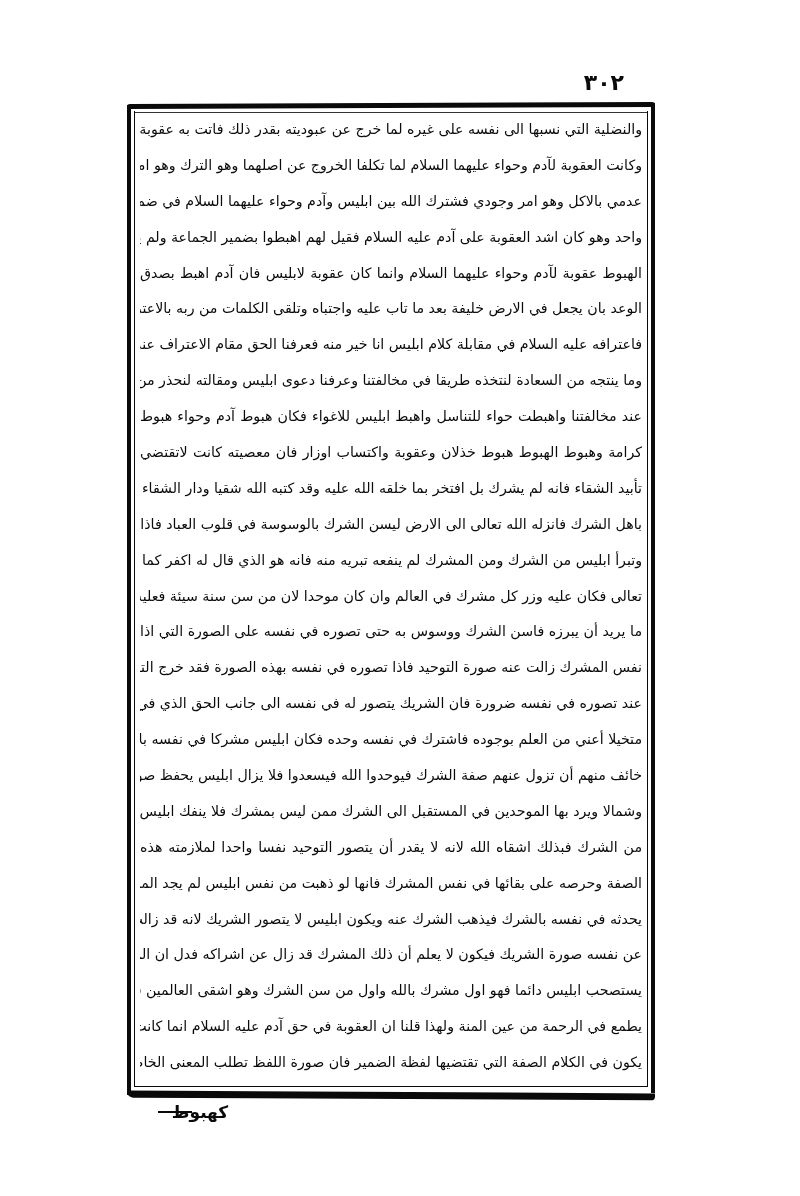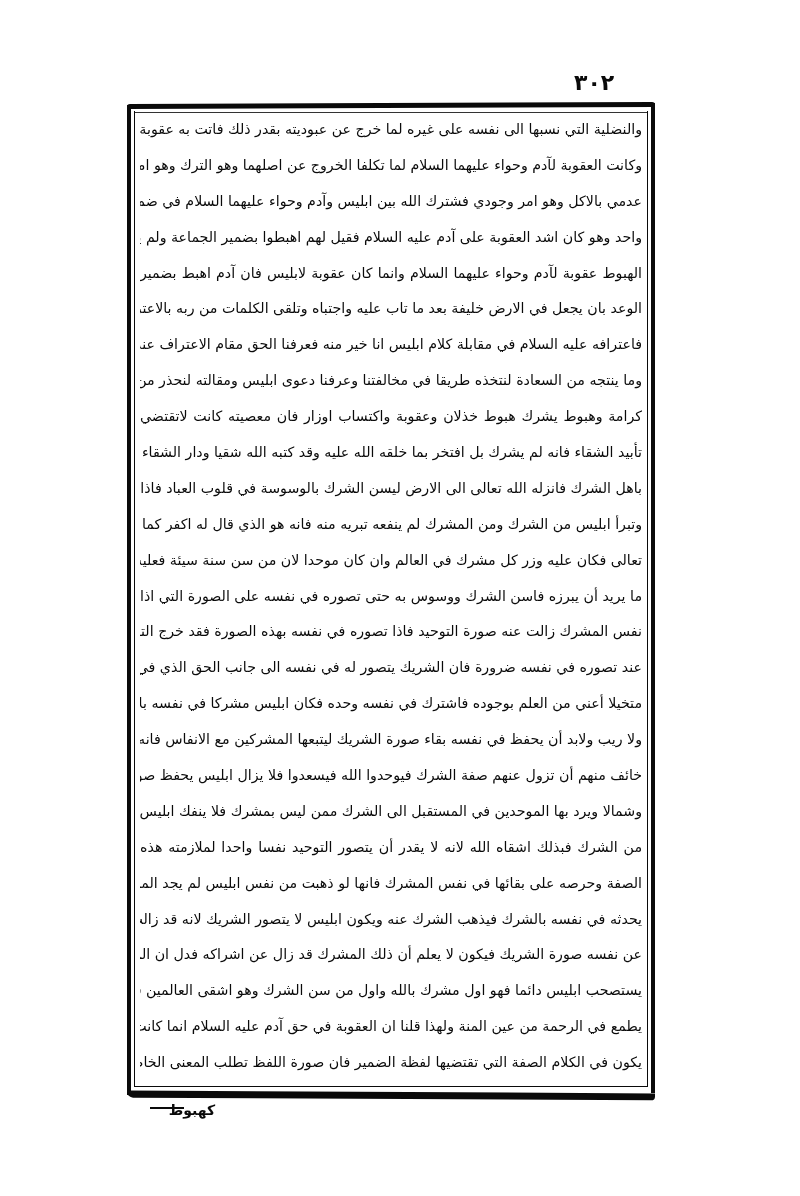--- a/index.html
+++ b/index.html
@@ -1,29 +1,29 @@
 <!DOCTYPE html>
 <html><head>
 <meta charset="utf-8">
 <style>
   html, body { margin:0; padding:0; background:#ffffff; }
   body { width:800px; height:1196px; position:relative; overflow:hidden; font-family:"DejaVu Sans", sans-serif; color:#0a0a0a; }
-  .page-number { position:absolute; left:574px; top:70px; width:50px; text-align:left; font-size:22px; font-weight:bold; direction:rtl; }
+  .page-number { position:absolute; left:574px; top:70px; width:50px; text-align:right; font-size:22px; font-weight:bold; direction:rtl; }
   .frame { position:absolute; left:127px; top:103px; width:528px; height:990px; box-sizing:border-box; }
   .frame-top { position:absolute; left:0; top:0; width:100%; height:5px; background:#0a0a0a; border-radius:3px 3px 0 0; transform:skewY(-0.2deg); }
   .frame-bottom { position:absolute; left:0; bottom:-6px; width:100%; height:7px; background:#0a0a0a; border-radius:0 0 4px 6px; transform:skewY(0.3deg); }
   .frame-left-outer { position:absolute; left:0; top:2px; width:4px; height:100%; background:#0a0a0a; }
   .frame-left-inner { position:absolute; left:7px; top:8px; width:1px; height:calc(100% - 14px); background:#0a0a0a; }
   .frame-right-outer { position:absolute; right:0; top:0; width:4px; height:100%; background:#0a0a0a; }
   .frame-right-inner { position:absolute; right:7px; top:8px; width:1px; height:calc(100% - 14px); background:#0a0a0a; }
   .frame-inner-bottom { position:absolute; left:8px; bottom:6px; width:calc(100% - 16px); height:1px; background:#0a0a0a; }
   .frame-inner-top { position:absolute; left:8px; top:9px; width:calc(100% - 16px); height:1px; background:#333; }
   .text-block { position:absolute; left:140px; top:112px; width:502px; direction:rtl; }
   .line { height:35.9px; line-height:35.9px; font-family:"DejaVu Sans", sans-serif; font-size:14.2px; text-align:justify; text-align-last:justify; white-space:nowrap; overflow:hidden; letter-spacing:-0.2px; }
-  .catchword { position:absolute; left:152px; top:1102px; width:80px; font-size:14px; font-weight:bold; direction:rtl; text-align:center; }
+  .catchword { position:absolute; left:160px; top:1102px; width:80px; font-size:17px; font-weight:bold; direction:rtl; text-align:center; }
   .catchword::after { content:""; position:absolute; left:-2px; bottom:9px; width:34px; height:2px; background:#0a0a0a; }
 </style>
 </head>
 <body>
 
 <div>
   <div class="page-number">٣٠٢</div>
 
   <div class="frame">
     <div class="frame-top"></div>
@@ -34,34 +34,34 @@
     <div class="frame-right-inner"></div>
     <div class="frame-inner-bottom"></div>
     <div class="frame-bottom"></div>
   </div>
 
   <div class="text-block" id="text-block">
       <div class="line">والنضلية التي نسبها الى نفسه على غيره لما خرج عن عبوديته بقدر ذلك فاتت به عقوبة الله</div>
       <div class="line">وكانت العقوبة لآدم وحواء عليهما السلام لما تكلفا الخروج عن اصلهما وهو الترك وهو امر</div>
       <div class="line">عدمي بالاكل وهو امر وجودي فشترك الله بين ابليس وآدم وحواء عليهما السلام في ضمير</div>
       <div class="line">واحد وهو كان اشد العقوبة على آدم عليه السلام فقيل لهم اهبطوا بضمير الجماعة ولم يكن</div>
-      <div class="line">الهبوط عقوبة لآدم وحواء عليهما السلام وانما كان عقوبة لابليس فان آدم اهبط بضمير</div>
+      <div class="line">الهبوط عقوبة لآدم وحواء عليهما السلام وانما كان عقوبة لابليس فان آدم اهبط بصدق</div>
       <div class="line">الوعد بان يجعل في الارض خليفة بعد ما تاب عليه واجتباه وتلقى الكلمات من ربه بالاعتراف</div>
       <div class="line">فاعترافه عليه السلام في مقابلة كلام ابليس انا خير منه فعرفنا الحق مقام الاعتراف عند الله</div>
       <div class="line">وما ينتجه من السعادة لنتخذه طريقا في مخالفتنا وعرفنا دعوى ابليس ومقالته لنحذر من مثلها</div>
-      <div class="line">كرامة وهبوط يشرك هبوط خذلان وعقوبة واكتساب اوزار فان معصيته كانت لاتقتضي</div>
+      <div class="line">عند مخالفتنا واهبطت حواء للتناسل واهبط ابليس للاغواء فكان هبوط آدم وحواء هبوط</div>
+      <div class="line">كرامة وهبوط الهبوط هبوط خذلان وعقوبة واكتساب اوزار فان معصيته كانت لاتقتضي</div>
       <div class="line">تأبيد الشقاء فانه لم يشرك بل افتخر بما خلقه الله عليه وقد كتبه الله شقيا ودار الشقاء مخصوصة</div>
       <div class="line">باهل الشرك فانزله الله تعالى الى الارض ليسن الشرك بالوسوسة في قلوب العباد فاذا اشركوا</div>
       <div class="line">وتبرأ ابليس من الشرك ومن المشرك لم ينفعه تبريه منه فانه هو الذي قال له اكفر كما اخبر الله</div>
       <div class="line">تعالى فكان عليه وزر كل مشرك في العالم وان كان موحدا لان من سن سنة سيئة فعليه وزرها</div>
       <div class="line">ما يريد أن يبرزه فاسن الشرك ووسوس به حتى تصوره في نفسه على الصورة التي اذا حصلت في</div>
       <div class="line">نفس المشرك زالت عنه صورة التوحيد فاذا تصوره في نفسه بهذه الصورة فقد خرج التوحيد</div>
       <div class="line">عند تصوره في نفسه ضرورة فان الشريك يتصور له في نفسه الى جانب الحق الذي في نفسه</div>
       <div class="line">متخيلا أعني من العلم بوجوده فاشترك في نفسه وحده فكان ابليس مشركا في نفسه بلاشك</div>
-      <div class="line">ولا ريب ولابد أن يحفظ في نفسه بقاء صورة الشريك ليتبعها المشركين مع الانفاس فانه</div>
       <div class="line">خائف منهم أن تزول عنهم صفة الشرك فيوحدوا الله فيسعدوا فلا يزال ابليس يحفظ صورة</div>
       <div class="line">وشمالا ويرد بها الموحدين في المستقبل الى الشرك ممن ليس بمشرك فلا ينفك ابليس دائما</div>
       <div class="line">من الشرك فبذلك اشقاه الله لانه لا يقدر أن يتصور التوحيد نفسا واحدا لملازمته هذه</div>
       <div class="line">الصفة وحرصه على بقائها في نفس المشرك فانها لو ذهبت من نفس ابليس لم يجد المشرك من</div>
       <div class="line">يحدثه في نفسه بالشرك فيذهب الشرك عنه ويكون ابليس لا يتصور الشريك لانه قد زالت</div>
       <div class="line">عن نفسه صورة الشريك فيكون لا يعلم أن ذلك المشرك قد زال عن اشراكه فدل ان الشرك</div>
       <div class="line">يستصحب ابليس دائما فهو اول مشرك بالله واول من سن الشرك وهو اشقى العالمين فلذلك</div>
       <div class="line">يطمع في الرحمة من عين المنة ولهذا قلنا ان العقوبة في حق آدم عليه السلام انما كانت في جمعه</div>
       <div class="line">يكون في الكلام الصفة التي تقتضيها لفظة الضمير فان صورة اللفظ تطلب المعنى الخاص</div>
     </div>

